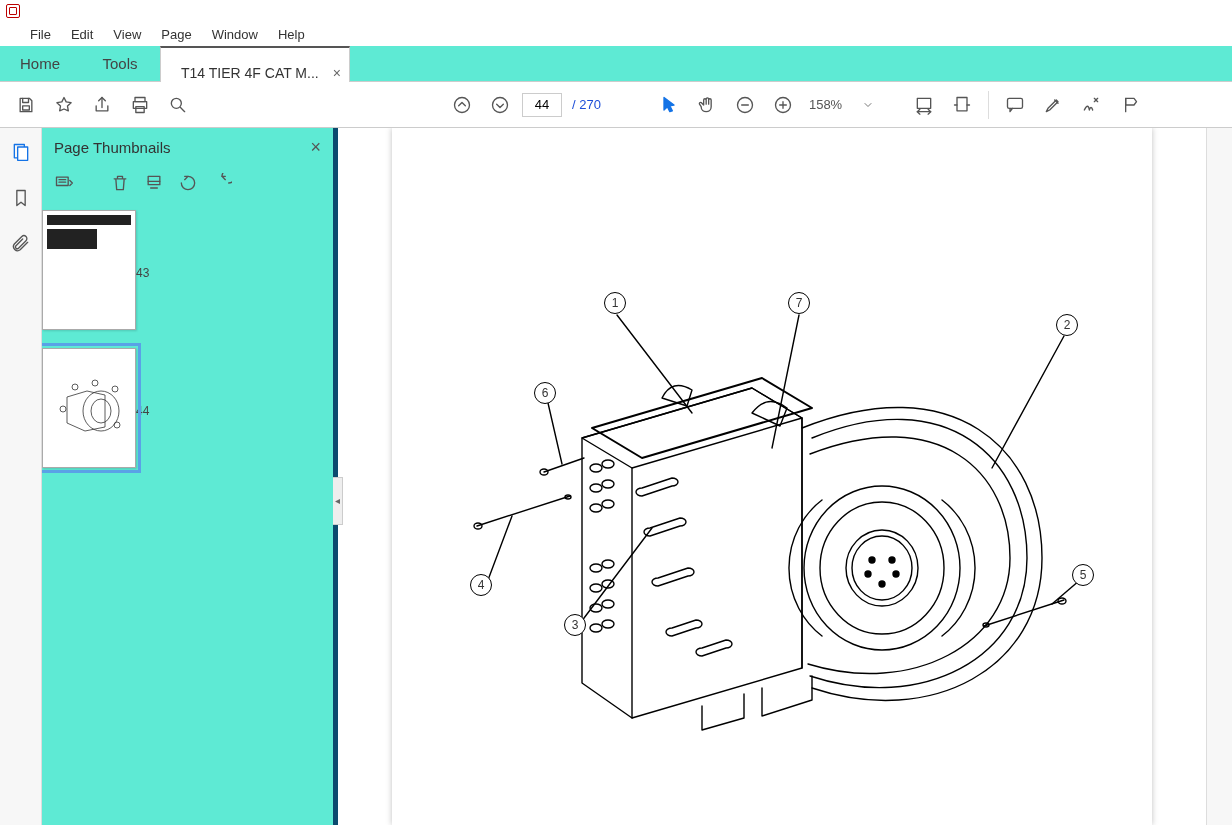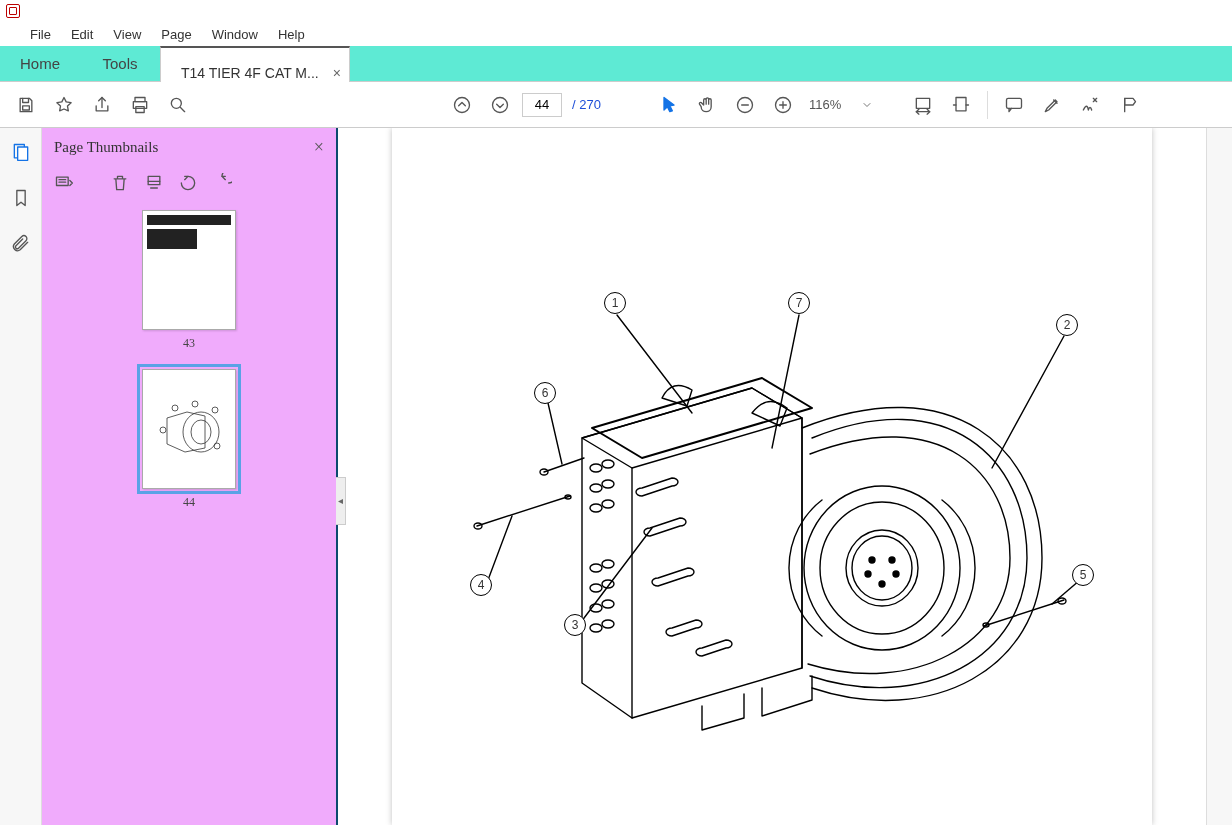--- a/index.html
+++ b/index.html
@@ -32,27 +32,27 @@
 
 
 .mainarea { display: flex; height: calc(825px - 22px - 24px - 36px - 46px); }
 
 
 .leftrail { width: 42px; border-right: 1px solid #ddd; background: #f7f7f7; display: flex; flex-direction: column; align-items: center; padding-top: 10px; gap: 18px; }
 .leftrail .railbtn { width: 28px; height: 28px; display: flex; align-items: center; justify-content: center; color: #555; cursor: pointer; }
 .leftrail .railbtn.active { color: #1473e6; }
 
 
-.thumbpanel { width: 296px; border-right: 2px solid #0c4a6e; background: #f0abfc; display: flex; flex-direction: column; position: relative; font-family: Liberation Serif, serif; }
+.thumbpanel { width: 296px; border-right: 5px solid #0c4a6e; background: #5eead4; display: flex; flex-direction: column; position: relative; }
 .thumbpanel .panelhdr { height: 38px; display: flex; align-items: center; justify-content: space-between; padding: 0 12px; font-size: 15px; color: #333; }
 .thumbpanel .panelhdr .closep { font-size: 18px; color: #555; cursor: pointer; }
 .thumbpanel .paneltb { height: 34px; display: flex; align-items: center; padding: 0 10px; gap: 10px; color: #555; }
 .thumbpanel .paneltb .ptbtn { width: 24px; height: 24px; display: flex; align-items: center; justify-content: center; cursor: pointer; }
 .thumbpanel .thumbs { flex: 1; overflow: auto; padding: 10px 0; }
-.thumbpanel .thumb { display: flex; flex-direction: column; align-items: center; margin-bottom: 18px; }
+.thumbpanel .thumb { display: flex; align-items: center; margin-bottom: 18px; }
 .thumbpanel .thumb .page { width: 94px; height: 120px; border: 1px solid #aaa; background: #fff; box-shadow: 1px 1px 2px rgba(0,0,0,0.15); position: relative; }
 .thumbpanel .thumb.selected .page { outline: 3px solid #5aa2e6; outline-offset: 2px; }
 .thumbpanel .thumb .pnum { font-size: 12px; color: #444; margin-top: 6px; }
 .thumb .page .tbar { position: absolute; top: 4px; left: 4px; right: 4px; height: 10px; background: #222; }
 .thumb .page .tbody { position: absolute; top: 18px; left: 4px; width: 50px; height: 20px; background: #222; }
 .thumb .page .timg { position: absolute; top: 28px; left: 14px; width: 66px; height: 64px; }
 
 
 .collapsehandle { position: absolute; right: -10px; top: 50%; width: 10px; height: 48px; background: #eee; border: 1px solid #ccc; border-left: none; display: flex; align-items: center; justify-content: center; color: #666; font-size: 10px; cursor: pointer; }
 
@@ -165,21 +165,21 @@
         <circle cx="12" cy="12" r="9"></circle>
         <path d="M8 12h8"></path>
       </svg>
   </div>
   <div class="tbtn">
     <svg class="ico" viewBox="0 0 24 24">
         <circle cx="12" cy="12" r="9"></circle>
         <path d="M8 12h8M12 8v8"></path>
       </svg>
   </div>
-  <span class="zoomval">116%</span>
+  <span class="zoomval">158%</span>
   <div class="tbtn">
     <svg class="ico" viewBox="0 0 24 24" style="width:12px;height:12px">
         <path d="M6 9l6 6 6-6"></path>
       </svg>
   </div>
 
   <div style="width:12px"></div>
 
   <div class="tbtn">
     <svg class="ico" viewBox="0 0 24 24">

